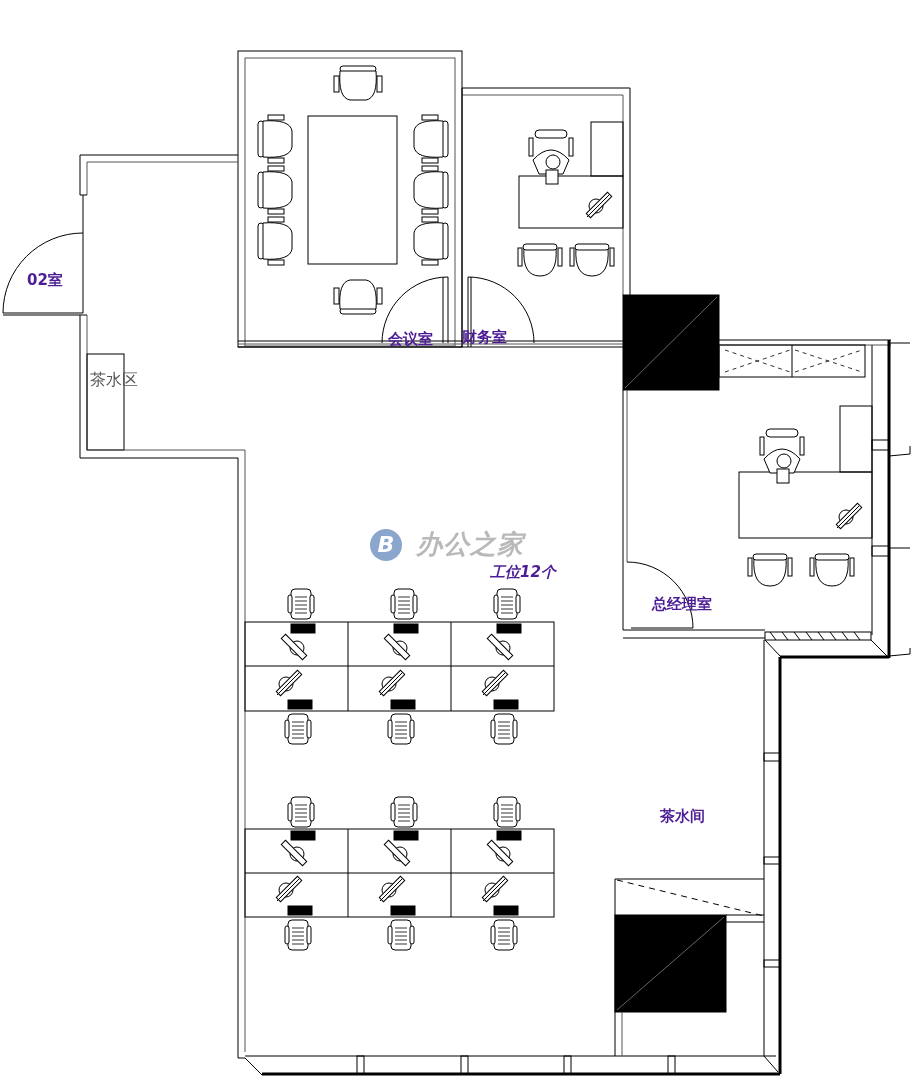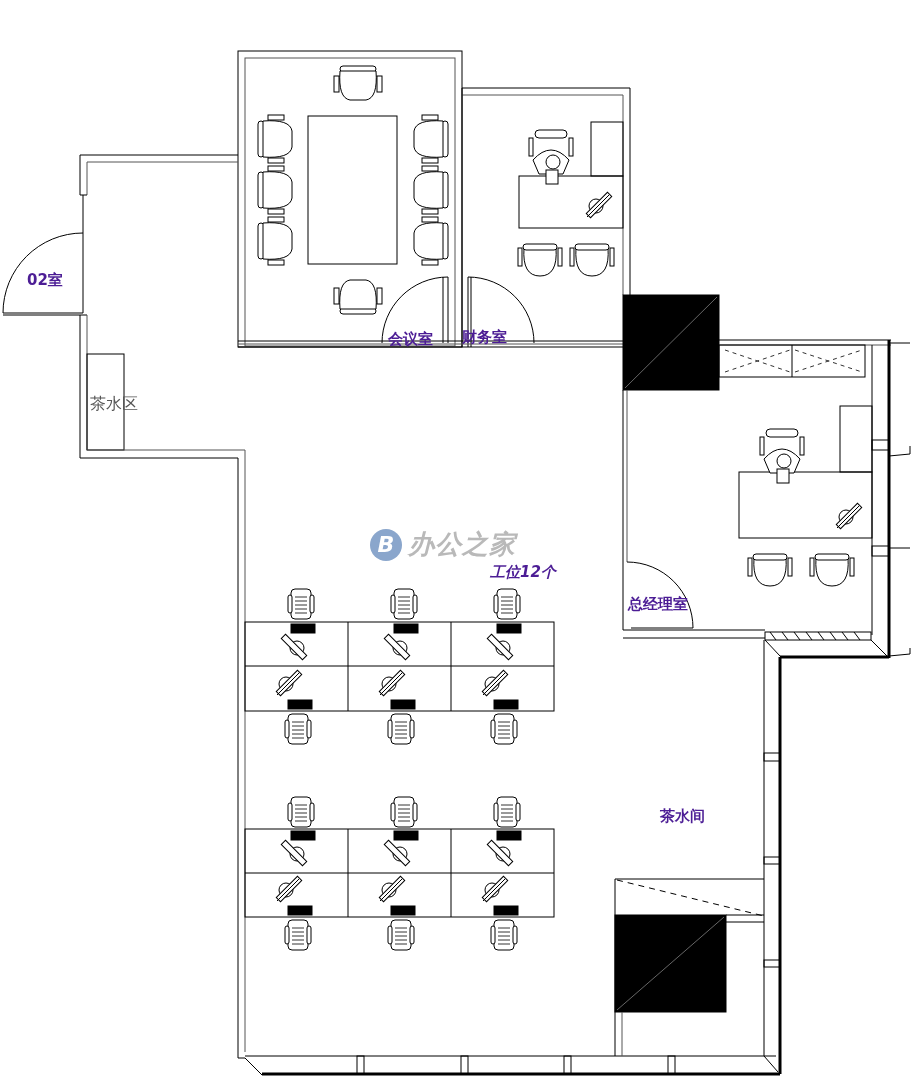--- a/index.html
+++ b/index.html
@@ -2,21 +2,21 @@
 <html><head>
   <meta charset="utf-8">
   <style>
     html, body { margin: 0; padding: 0; background: #ffffff; }
     body { width: 920px; height: 1086px; position: relative; overflow: hidden; font-family: "DejaVu Sans", sans-serif; }
     svg.plan { position: absolute; left: 0; top: 0; }
     .label { position: absolute; font-family: "DejaVu Sans", sans-serif; font-weight: bold; font-size: 15px; color: #4c1d95; white-space: nowrap; line-height: 1; }
     .label.light { font-weight: normal; color: #555; font-family: "DejaVu Serif", serif; font-size: 16px; }
     .watermark { position: absolute; left: 370px; top: 527px; display: flex; align-items: center; gap: 6px; }
     .wm-logo { width: 32px; height: 32px; border-radius: 50%; background: #8aa6cc; color: #fff; font-weight: bold; font-size: 22px; display: flex; align-items: center; justify-content: center; font-family: "DejaVu Sans", sans-serif; font-style: italic; }
-    .wm-text { color: #b9b9b9; font-size: 26px; font-style: italic; font-weight: bold; font-family: "DejaVu Sans", sans-serif; letter-spacing: 1px; }
+    .wm-text { color: #b9b9b9; font-size: 26px; font-style: italic; font-weight: bold; font-family: "DejaVu Sans", sans-serif; letter-spacing: 1px; margin-left: 8px; }
   </style>
 </head>
 <body>
 
 <svg class="plan" width="920" height="1086" viewBox="0 0 920 1086" xmlns="http://www.w3.org/2000/svg">
   <defs>
 
     <g id="confChairL">
       <rect x="0" y="4" width="6" height="36" rx="3" fill="#fff" stroke="#000" stroke-width="1"></rect>
       <path d="M5 4 Q 32 2 34 14 L34 30 Q 32 42 5 40 Z" fill="#fff" stroke="#000" stroke-width="1"></path>
@@ -255,23 +255,23 @@
         <use href="#monitorR" x="384" y="842"></use>
         <use href="#monitorR" x="487" y="842"></use>
       <use href="#monitor" x="276" y="878"></use>
         <use href="#monitor" x="379" y="878"></use>
         <use href="#monitor" x="482" y="878"></use>
     </g>
   </g>
 </svg>
 
 <div class="label" style="left:27px; top:273px;">02室</div>
-<div class="label light" style="left:90px; top:396px;text-align:center;">茶水区</div>
+<div class="label light" style="left:90px; top:372px;text-align:center;">茶水区</div>
 <div class="label" style="left:388px; top:332px;">会议室</div>
 <div class="label" style="left:462px; top:318px;margin-top:12px;">财务室</div>
-<div class="label" style="left:628px; top:597px;">总经理室</div>
+<div class="label" style="left:652px; top:597px;">总经理室</div>
 <div class="label" style="left:660px; top:809px;">茶水间</div>
 <div class="label" style="left:490px; top:565px;font-style:italic;">工位12个</div>
 
 <div class="watermark">
   <div class="wm-logo">B</div>
   <div class="wm-text">办公之家</div>
 </div>
 
 </body></html>

